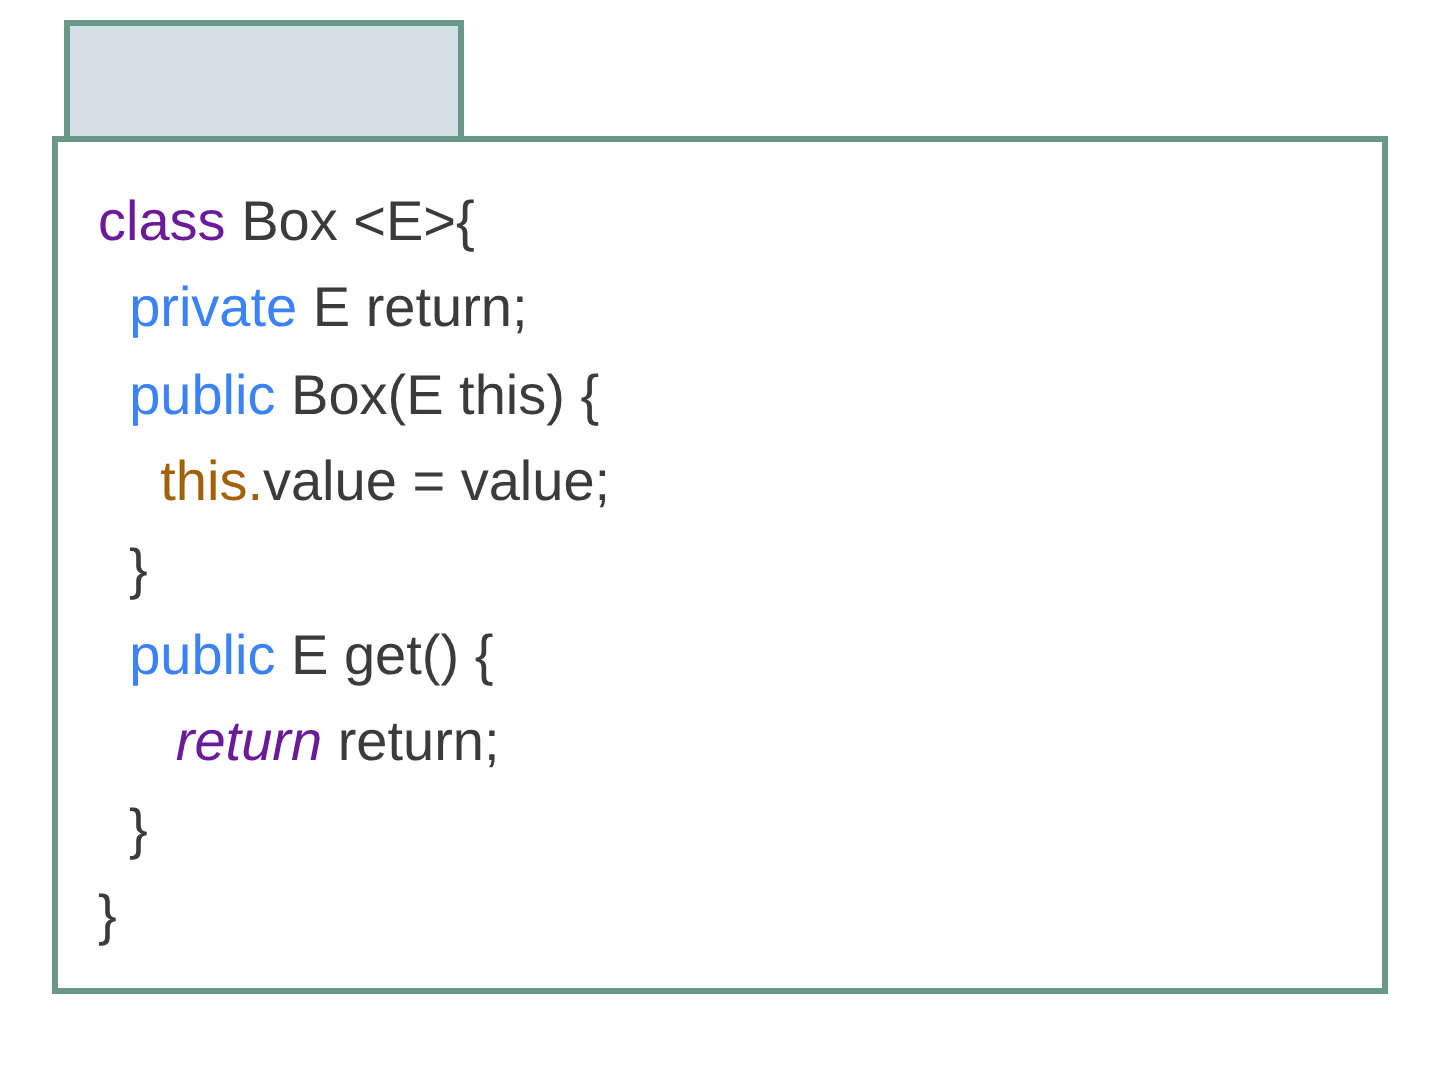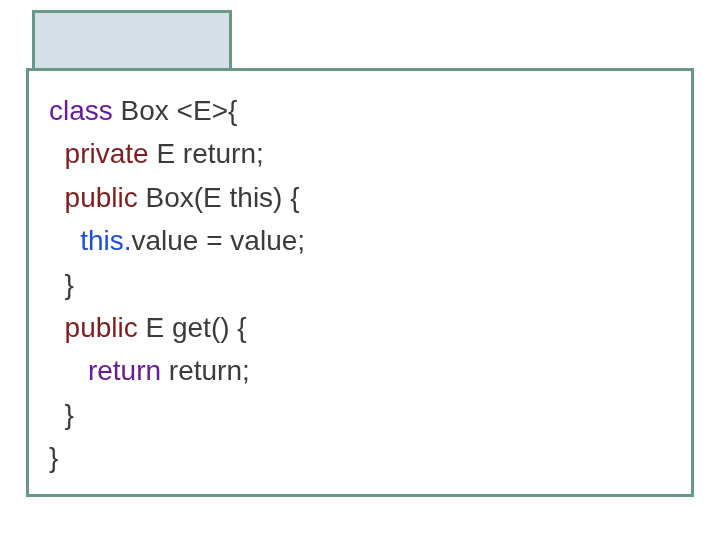--- a/index.html
+++ b/index.html
@@ -38,23 +38,23 @@
   }
   .code-box pre {
     margin: 0;
     font-family: Arial, Helvetica, sans-serif;
     font-size: 28px;
     line-height: 1.55;
     color: #3b3b3b;
     white-space: pre;
   }
   .kw-class   { color: #6a1b9a; text-align: center; } 
-  .kw-mod     { color: #7f1d1d; } 
-  .kw-this    { color: #1d4ed8; } 
-  .kw-return  { color: #6a1b9a; } 
+  .kw-mod     { color: #3b82f6; } 
+  .kw-this    { color: #a16207; } 
+  .kw-return  { color: #6a1b9a; font-style: italic; } 
 </style>
 </head>
 <body>
 
 <div class="slide">
   <div class="title-bar"></div>
 
   <div class="code-box">
 <pre><span class="kw-class">class</span><span> Box &lt;E&gt;{</span>
   <span class="kw-mod">private</span><span> E return;</span>

